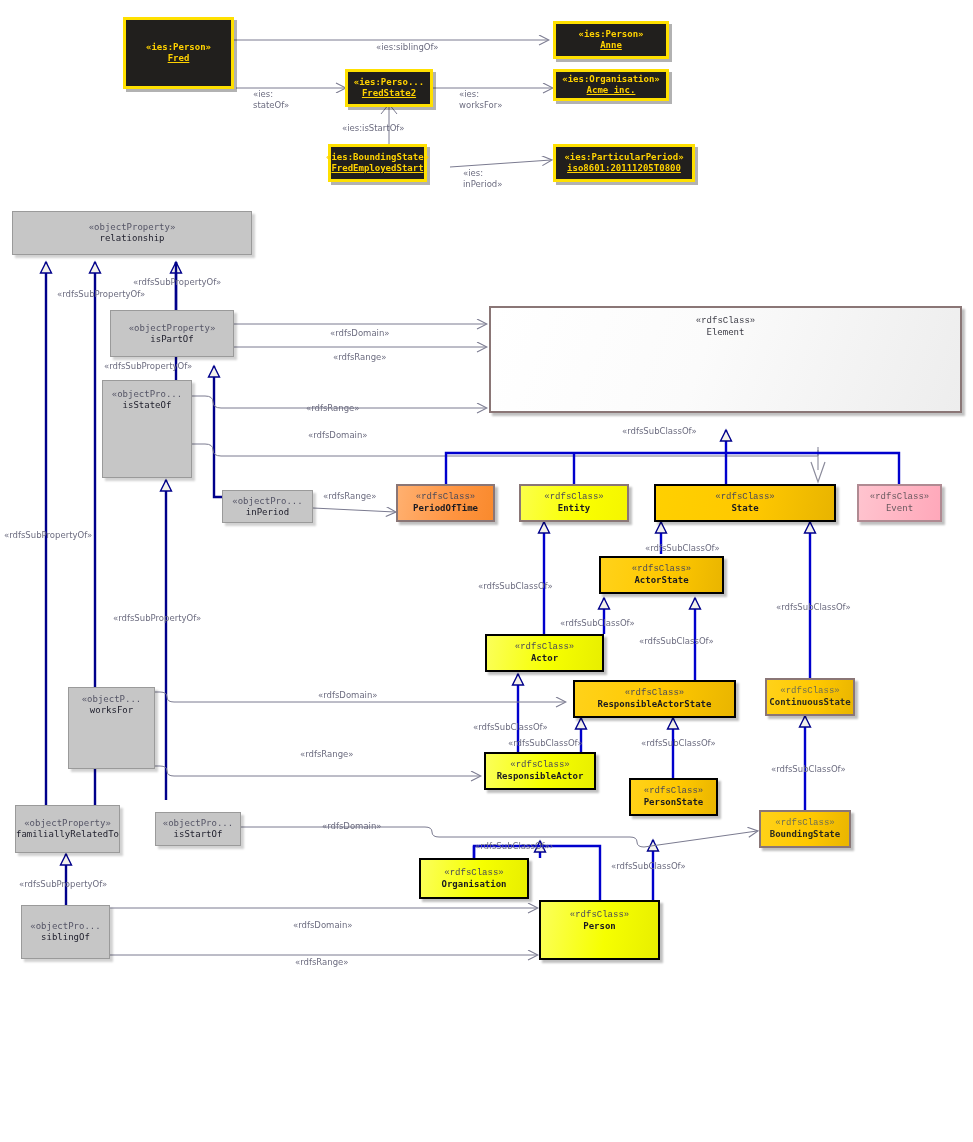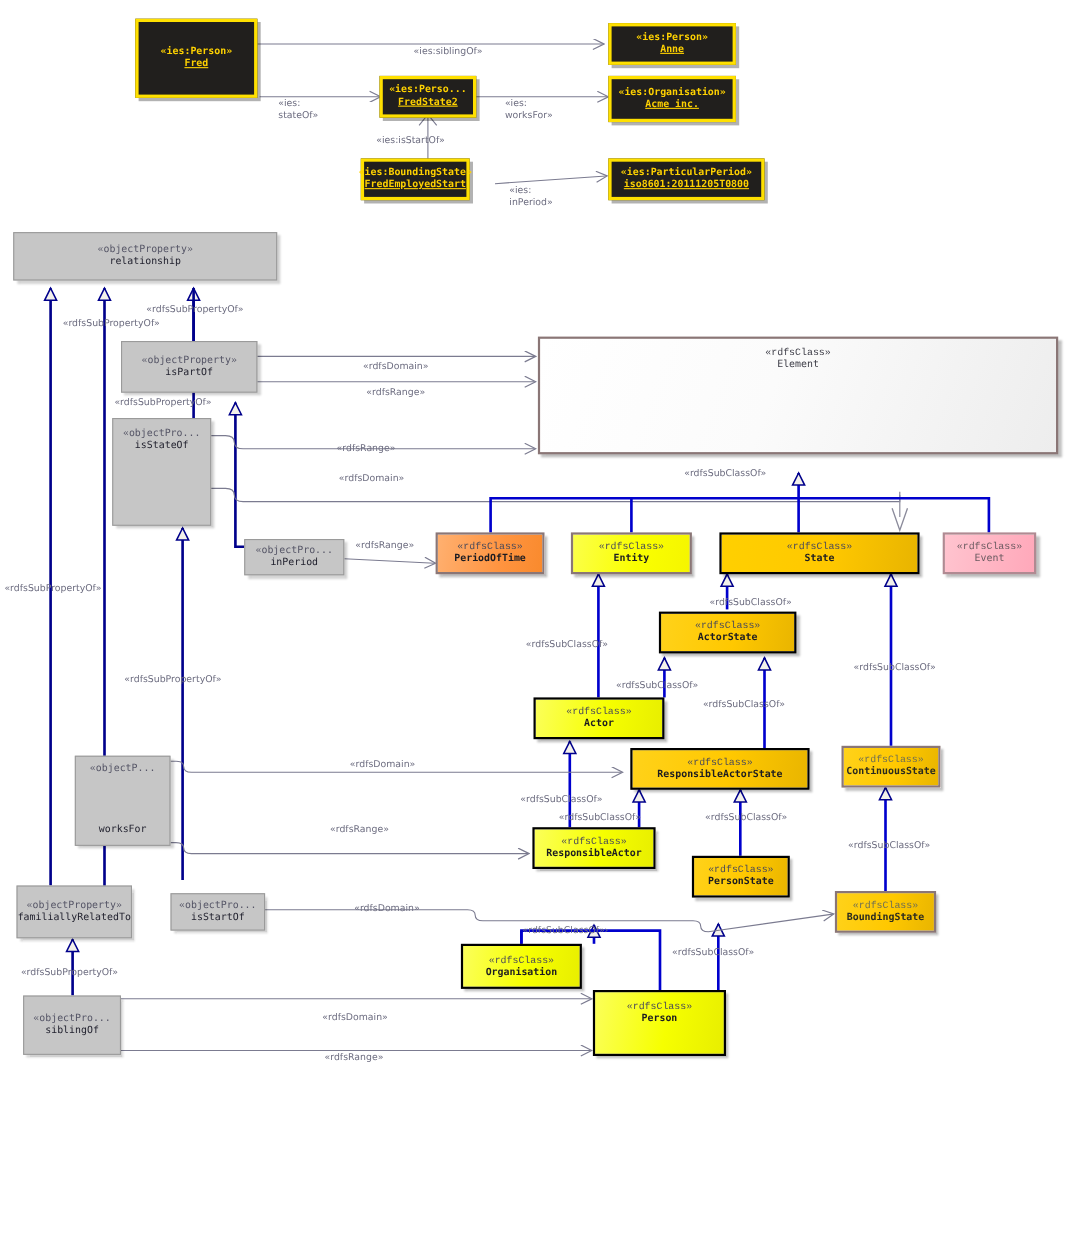--- a/index.html
+++ b/index.html
@@ -164,21 +164,21 @@
   <div class="node inst" style="left:553px;top:21px;width:116px;height:38px;">
     <span class="st">«ies:Person»</span>
     <span class="nm">Anne</span>
   </div>
 
   <div class="node inst" style="left:345px;top:69px;width:88px;height:38px;">
     <span class="st">«ies:Perso...</span>
     <span class="nm">FredState2</span>
   </div>
 
-  <div class="node inst" style="left:553px;top:69px;width:116px;height:42px;">
+  <div class="node inst" style="left:553px;top:69px;width:116px;height:32px;">
     <span class="st">«ies:Organisation»</span>
     <span class="nm">Acme inc.</span>
   </div>
 
   <div class="node inst" style="left:328px;top:144px;width:99px;height:38px;">
     <span class="st">«ies:BoundingState»</span>
     <span class="nm">FredEmployedStart</span>
   </div>
 
   <div class="node inst" style="left:553px;top:144px;width:142px;height:38px;align-items:center;">
@@ -208,21 +208,21 @@
   <div class="node prop" style="left:102px;top:380px;width:90px;height:98px;justify-content:flex-start;padding-top:8px;">
     <span class="st">«objectPro...</span>
     <span class="nm">isStateOf</span>
   </div>
 
   <div class="node prop" style="left:222px;top:490px;width:91px;height:33px;">
     <span class="st">«objectPro...</span>
     <span class="nm">inPeriod</span>
   </div>
 
-  <div class="node prop" style="left:68px;top:687px;width:87px;height:82px;justify-content:flex-start;padding-top:6px;gap:44px;">
+  <div class="node prop" style="left:68px;top:687px;width:87px;height:82px;justify-content:flex-start;padding-top:6px;">
     <span class="st">«objectP...</span>
     <span class="nm">worksFor</span>
   </div>
 
   <div class="node prop" style="left:15px;top:805px;width:105px;height:48px;">
     <span class="st">«objectProperty»</span>
     <span class="nm">familiallyRelatedTo</span>
   </div>
 
   <div class="node prop" style="left:155px;top:812px;width:86px;height:34px;">

